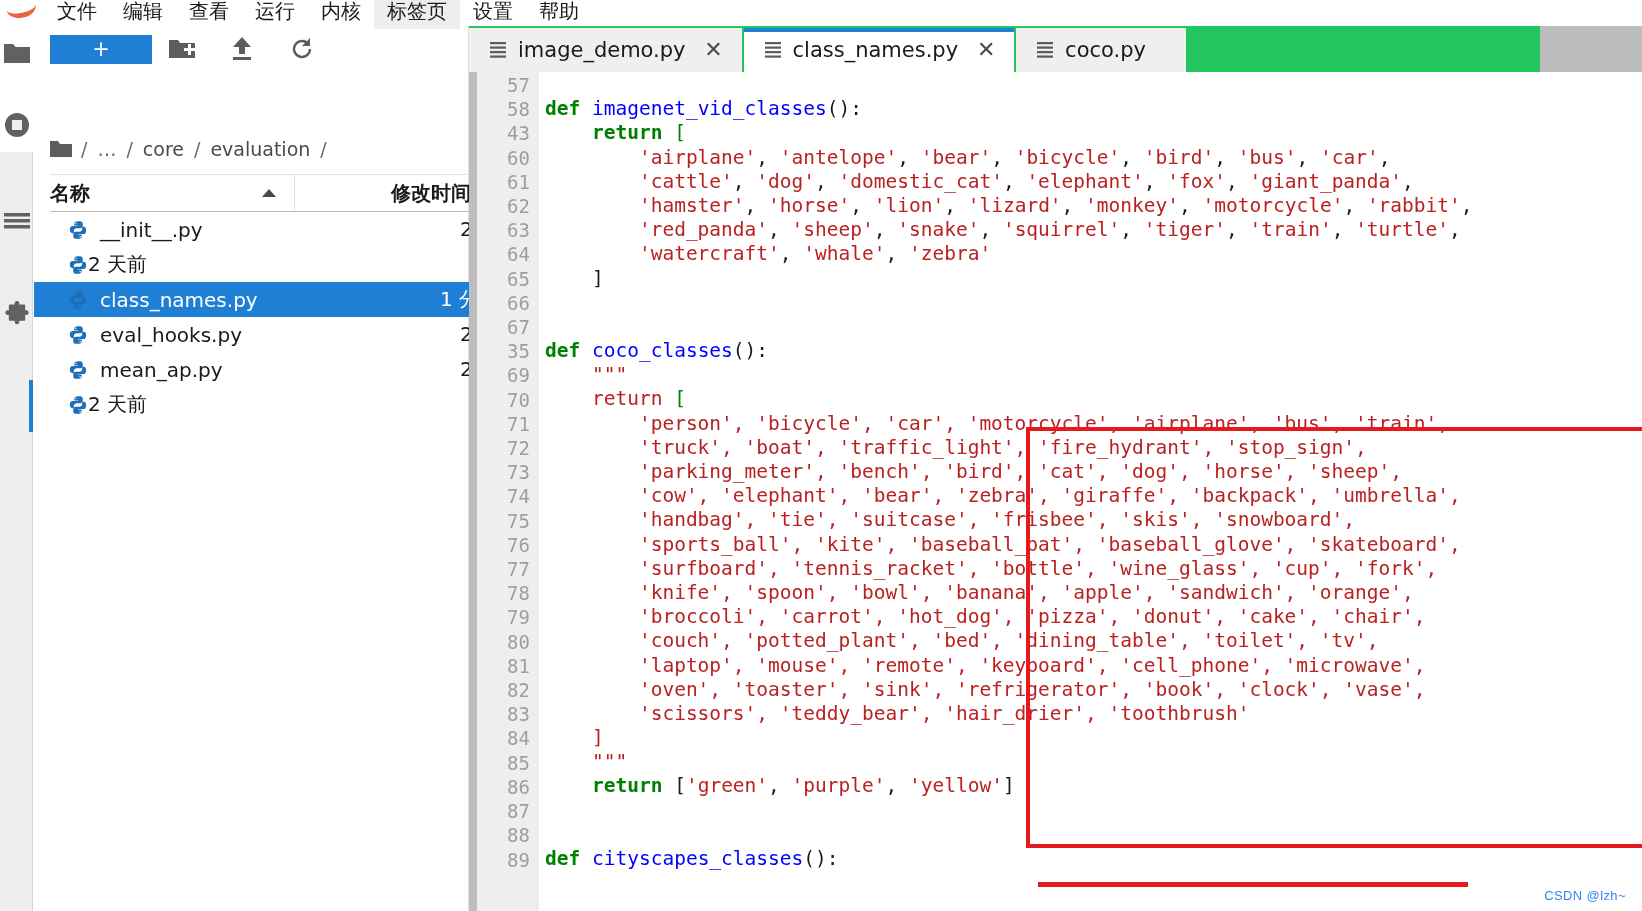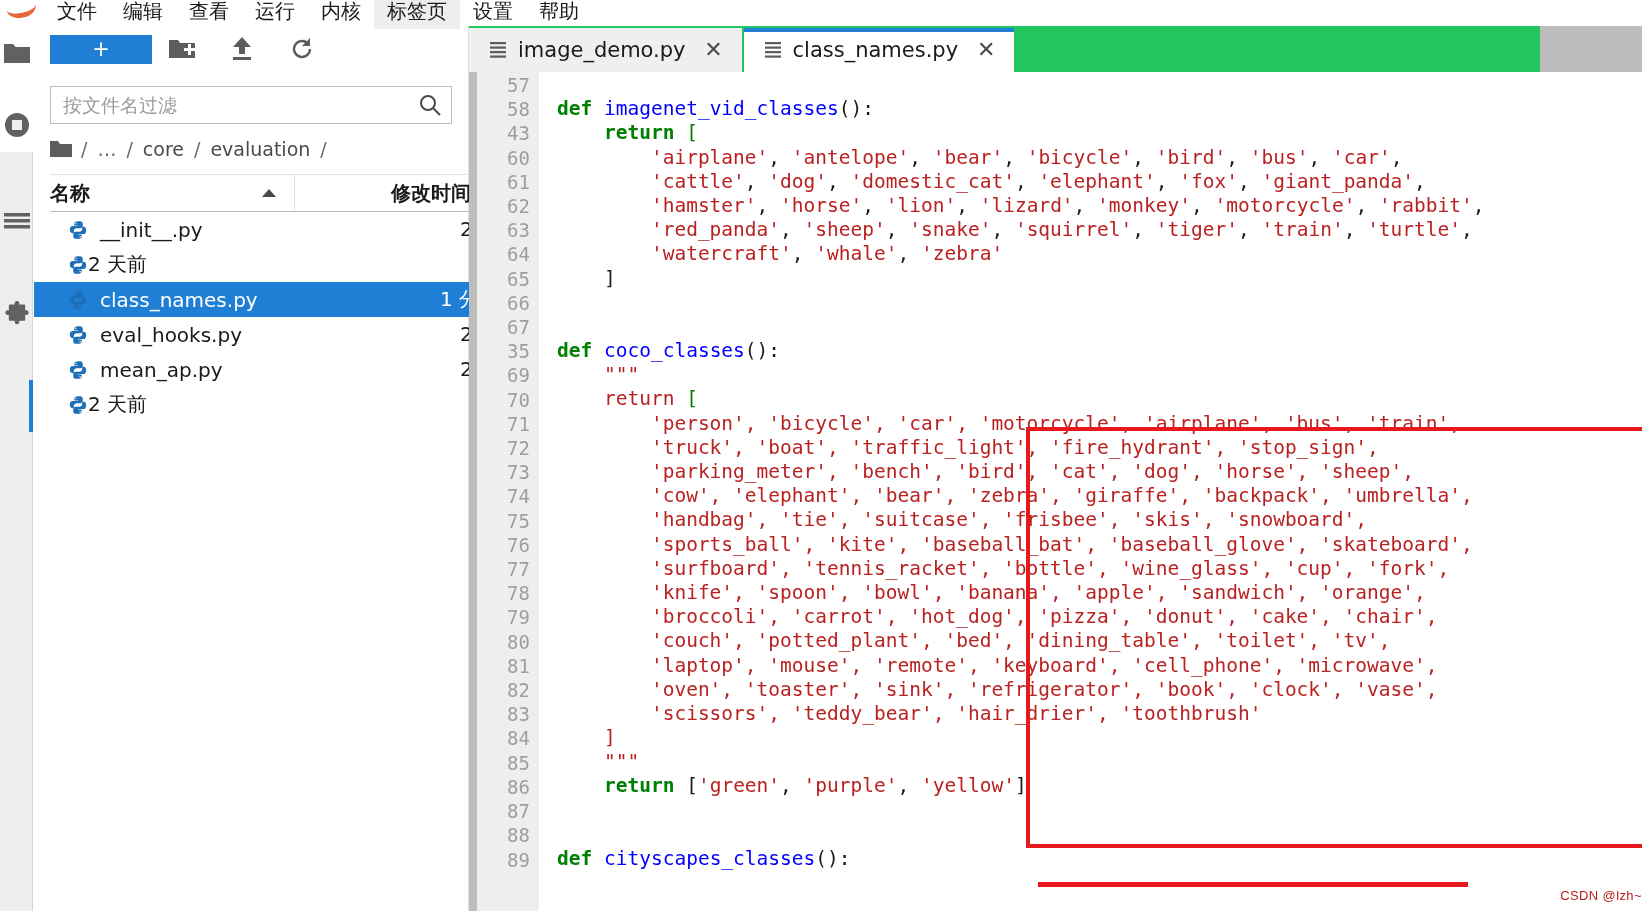--- a/index.html
+++ b/index.html
@@ -164,41 +164,41 @@
     padding-top: 1px;
   }
   .linenos div {
     font-family: "DejaVu Sans Mono", monospace; font-size: 19px;
     line-height: 24.2px; color: #9e9e9e;
   }
   .codelines {
     position: absolute; left: 70px; top: 0; right: 0; height: 839px;
     padding-top: 1px; padding-left: 6px;
     font-family: "DejaVu Sans Mono", monospace; font-size: 19.5px;
-    line-height: 24.2px; white-space: pre; color: #1a1a1a; margin-left: 12px;
+    line-height: 24.2px; white-space: pre; color: #1a1a1a;
   }
   .codelines div { height: 24.2px; }
   .k  { color: #008000; font-weight: bold; }   
   .fn { color: #0000ff; }                      
   .s  { color: #ba2121; }                      
   .c  { color: #ba2121; }                      
   .p  { color: #1a1a1a; }                      
   .br { color: #008000; }                      
 
   
   .ann-rect {
     position: absolute; border: 4px solid #e8181f; pointer-events: none;
   }
   .ann-underline {
     position: absolute; height: 5px; background: #e8181f; pointer-events: none;
   }
 
   .watermark {
-    position: absolute; right: 0; bottom: 8px;
-    font-size: 13px; color: #b91c1c; letter-spacing: 0.4px;
+    position: absolute; right: 16px; bottom: 8px;
+    font-size: 13px; color: #3b82f6; letter-spacing: 0.4px;
     font-family: "Liberation Sans", sans-serif;
   }
 </style>
 </head>
 <body>
 
 <div id="app">
 
   <div class="menubar">
     <div class="jp-logo">
@@ -264,27 +264,20 @@
         </svg>
       </button>
       <button class="tb-icon-btn">
         <svg width="24" height="24" viewBox="0 0 24 24">
           <path fill="none" stroke="#5c5c5c" stroke-width="2.4" d="M20 12a8 8 0 1 1-2.6-5.9"></path>
           <path fill="#5c5c5c" d="M20 1v8h-8z"></path>
         </svg>
       </button>
     </div>
 
-    <div class="fb-filter">
-      <input type="text" placeholder="按文件名过滤" style="">
-      <svg width="22" height="22" viewBox="0 0 22 22">
-        <circle cx="9" cy="9" r="7" fill="none" stroke="#4a4a4a" stroke-width="2"></circle>
-        <line x1="14" y1="14" x2="21" y2="21" stroke="#4a4a4a" stroke-width="2"></line>
-      </svg>
-    </div>
 
     <div class="fb-crumbs">
       <span class="crumb-home">
         <svg width="22" height="18" viewBox="0 0 22 18">
             <path fill="#5c5c5c" d="M0 1h8l2 3h12v13H0z"></path>
           </svg>
       </span>
       <span id="crumb-list" style="display:flex;align-items:center;">
           <span class="sep" style="padding: 0px 5px;">/</span>
           <span class="sep" style="padding: 0px 5px;">…</span>
@@ -371,20 +364,30 @@
         </div>
         <div class="tab active">
           <svg class="tab-file-icon" viewBox="0 0 18 18">
             <rect x="1" y="1" width="16" height="2.2" fill="#5c5c5c"></rect>
             <rect x="1" y="5.5" width="16" height="2.2" fill="#5c5c5c"></rect>
             <rect x="1" y="10" width="16" height="2.2" fill="#5c5c5c"></rect>
             <rect x="1" y="14.5" width="16" height="2.2" fill="#5c5c5c"></rect>
           </svg>
           <span class="tab-label">class_names.py</span>
           <span class="tab-close">✕</span>
+        </div>
+        <div class="tab">
+          <svg class="tab-file-icon" viewBox="0 0 18 18">
+            <rect x="1" y="1" width="16" height="2.2" fill="#5c5c5c"></rect>
+            <rect x="1" y="5.5" width="16" height="2.2" fill="#5c5c5c"></rect>
+            <rect x="1" y="10" width="16" height="2.2" fill="#5c5c5c"></rect>
+            <rect x="1" y="14.5" width="16" height="2.2" fill="#5c5c5c"></rect>
+          </svg>
+          <span class="tab-label">coco.py</span>
+          <span style="width:40px"></span>
         </div>
       </div>
 
     <div class="code-wrap">
       <div class="gutter"></div>
       <div class="linenos" id="linenos">
           <div>57</div>
           <div>58</div>
           <div>43</div>
           <div>60</div>

